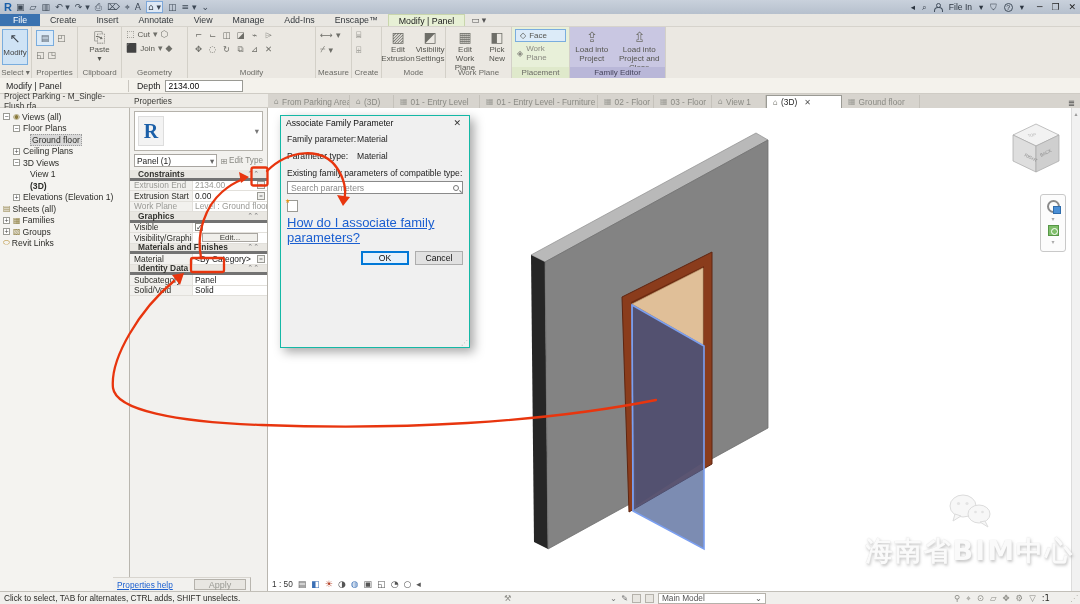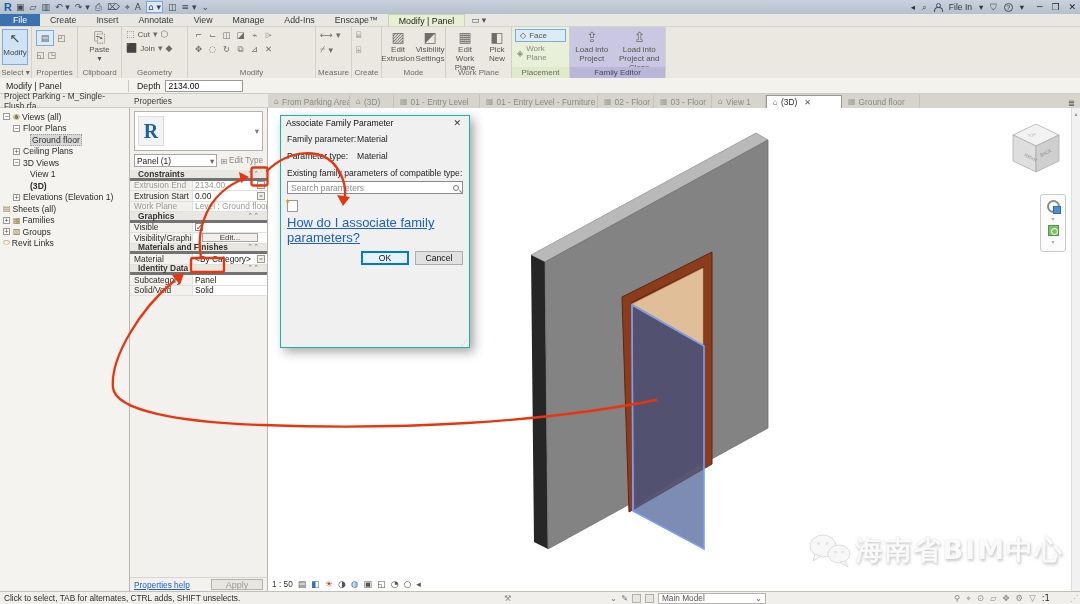--- a/index.html
+++ b/index.html
@@ -76,21 +76,21 @@
   #edit-type { display:flex; align-items:center; gap:2px; color:#8a8a84; font-size:8.2px; }
   .prow { display:flex; height:10.5px; border-bottom:1px solid #e2e0db; align-items:center; }
   .prow .pl { width:62px; padding-left:4px; color:#2c2c28; overflow:hidden; white-space:nowrap; }
   .prow .pv { flex:1; background:#fff; height:100%; display:flex; align-items:center; padding:0 2px; border-left:1px solid #e2e0db; white-space:nowrap; overflow:hidden; }
   .prow.dis .pl, .prow.dis .pv { color:#9a9a96; }
   .psec { height:10.5px; background:#e9e7e2; font-weight:bold; color:#33332f; display:flex; align-items:center; padding:0 8px; border-bottom:3px solid #737373; }
   .psec .chev { margin-left:auto; color:#777; font-weight:normal; font-size:7px; }
   .assoc { width:8px; height:8px; border:1px solid #9a9a94; background:#efefec; font-size:6px; line-height:7px; text-align:center; color:#777; margin-left:auto; flex:none; }
   .chk { width:8px; height:8px; border:1px solid #8a8a84; background:#fff; font-size:8px; line-height:7px; color:#333; text-align:center; }
   .editbtn { margin:0 auto; width:56px; height:9px; background:#f0efeb; border:1px solid #a8a5a0; text-align:center; line-height:8px; font-size:8px; color:#3a3a36; }
-  #props-footer { position:absolute; left:130px; bottom:13px; width:138px; height:14px; background:#f2f1ee; border-right:1px solid #b9b6af; border-top:1px solid #d8d5cf; display:flex; align-items:center; padding:0 4px; }
+  #props-footer { position:absolute; left:113px; bottom:13px; width:138px; height:14px; background:#f2f1ee; border-right:1px solid #b9b6af; border-top:1px solid #d8d5cf; display:flex; align-items:center; padding:0 4px; }
   #props-footer a { color:#1b5fd0; text-decoration:underline; font-size:8.3px; }
   #props-footer .apply { margin-left:auto; width:52px; height:11px; background:#e8e6e1; border:1px solid #b5b2ab; color:#9a9a94; text-align:center; line-height:10px; }
 
   
   #viewtabs { position:absolute; left:268px; top:94px; right:0; height:14px; background:#d7d4ce; display:flex; align-items:flex-end; font-size:8.3px; color:#8a8a84; }
   .vtab { height:13px; display:flex; align-items:center; gap:3px; padding:0 6px; border-right:1px solid #c5c2bb; white-space:nowrap; overflow:hidden; }
   .vtab .tic { font-size:8px; color:#9a9a94; }
   .vtab.active { background:#fff; color:#222; border:1px solid #9a9a94; border-bottom:none; }
   .vtab .x { color:#555; margin-left:4px; font-size:8px; }
   #viewtabs .tablist { margin-left:auto; padding:0 5px; color:#555; }
@@ -101,21 +101,21 @@
   #navbar { position:absolute; right:14px; top:86px; width:26px; height:58px; border:1px solid #c9c9c9; border-radius:3px; background:rgba(252,252,252,.92); display:flex; flex-direction:column; align-items:center; padding-top:5px; gap:4px; }
   .wheel { width:13px; height:13px; border:2px solid #8a8a8a; border-radius:50%; position:relative; }
   .wheel::after { content:""; position:absolute; right:-3px; bottom:-3px; width:6px; height:6px; background:#4a8fd6; border:1px solid #2f6cab; }
   .zoomico { width:11px; height:11px; background:#7fbf6a; border:1px solid #569646; position:relative; }
   .zoomico::after { content:""; position:absolute; left:2px; top:2px; width:5px; height:5px; border:1.5px solid #fff; border-radius:50%; }
   .navdot { color:#aaa; font-size:6px; line-height:4px; }
   
   #vcb { position:absolute; left:4px; bottom:2px; display:flex; align-items:center; gap:5px; font-size:8.3px; color:#333; }
   #vcb .vic { font-size:9px; color:#555; }
   
-  #watermark { position:absolute; right:16px; bottom:22px; display:flex; align-items:center; gap:4px; }
+  #watermark { position:absolute; right:6px; bottom:22px; display:flex; align-items:center; gap:4px;flex-direction:column; }
   #watermark .wtxt { font-size:27px; font-weight:bold; letter-spacing:2px; color:#fafafa;
     text-shadow:0 0 1px #d8d8d8, 1px 2px 3px rgba(150,150,150,.55); font-family:"DejaVu Sans", sans-serif; }
 
   
   #dialog { position:absolute; left:280px; top:115px; width:190px; height:233px; background:#f0f0f0; border:1px solid #14b8a6; box-shadow:4px 4px 10px rgba(0,0,0,.35); z-index:40; font-size:8.6px; }
   #dialog .dtitle { height:14px; display:flex; align-items:center; padding:0 5px; font-size:8.6px; color:#111; background:#f0f0f0; }
   #dialog .dtitle .dx { margin-left:auto; color:#333; font-size:9px; padding:0 3px; }
   #dialog .dbody { padding:4px 6px 0; }
   .drow { display:flex; margin-bottom:7px; }
   .drow .dl { width:70px; color:#222; }

